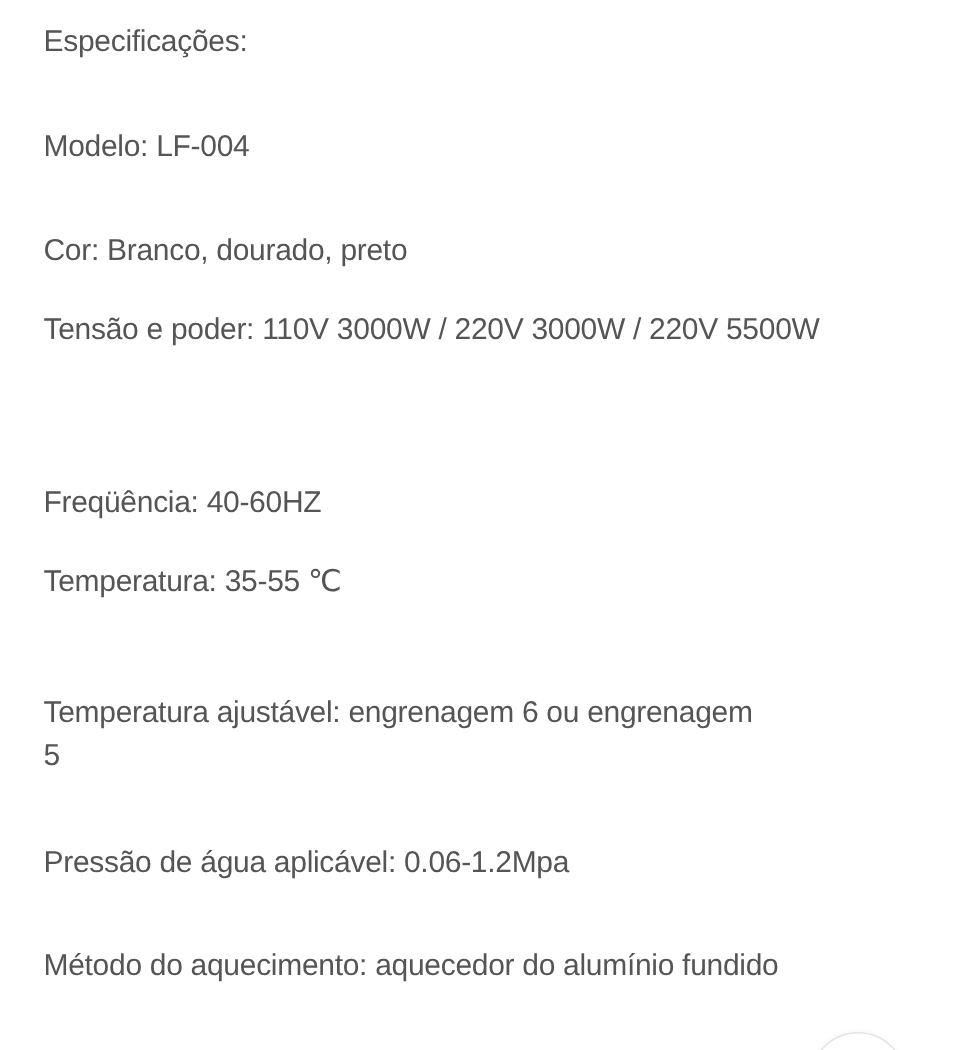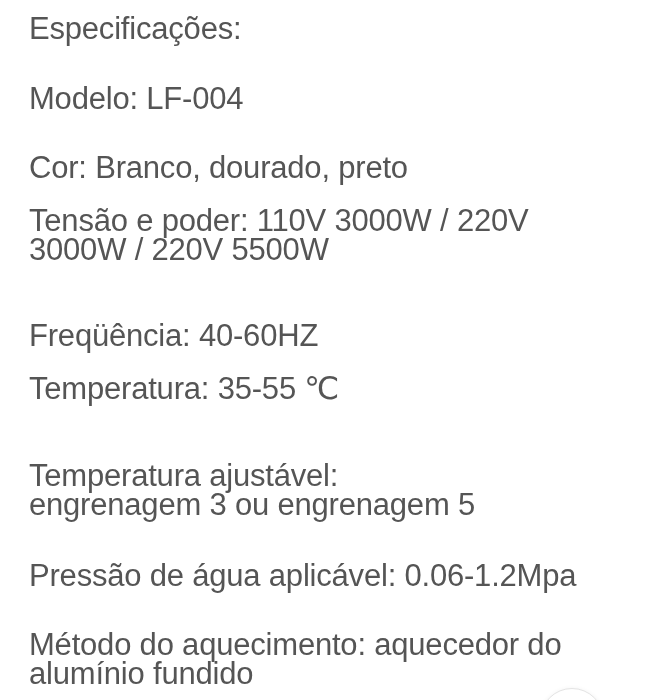--- a/index.html
+++ b/index.html
@@ -4,40 +4,40 @@
 <style>
   html, body { margin: 0; padding: 0; background: #ffffff; }
   body {
     width: 645px; height: 700px; overflow: hidden; position: relative;
     font-family: "Liberation Sans", "DejaVu Sans", sans-serif;
     color: #555555;
   }
   .spec-list { position: absolute; left: 29px; top: 0; width: 580px; }
   .spec-line {
     position: absolute; left: 0; width: 580px;
-    font-size: 31px; line-height: 29px; margin: 0;
+    font-size: 20px; line-height: 29px; margin: 0;
     letter-spacing: -0.2px;
   }
   .fab {
     position: absolute; left: 540px; top: 688px;
     width: 62px; height: 62px; border-radius: 50%;
     border: 1px solid #e4e4e4; background: #ffffff;
     box-shadow: 0 0 4px rgba(0,0,0,0.05);
   }
 </style>
 </head>
 <body>
 
 <div class="spec-list">
   <p class="spec-line" style="top:14px">Especificações:</p>
   <p class="spec-line" style="top:84px">Modelo: LF-004</p>
   <p class="spec-line" style="top:153px">Cor: Branco, dourado, preto</p>
   <p class="spec-line" style="top:206px; width:560px">Tensão e poder: 110V 3000W / 220V 3000W / 220V 5500W</p>
   <p class="spec-line" style="top:321px">Freqüência: 40-60HZ</p>
   <p class="spec-line" style="top:374px">Temperatura: 35-55 ℃</p>
-  <p class="spec-line" style="top:461px; width:480px">Temperatura ajustável: engrenagem 3 ou engrenagem 5</p>
+  <p class="spec-line" style="top:461px; width:480px">Temperatura ajustável: engrenagem 6 ou engrenagem 5</p>
   <p class="spec-line" style="top:561px">Pressão de água aplicável: 0.06-1.2Mpa</p>
   <p class="spec-line" style="top:630px; width:575px">Método do aquecimento: aquecedor do alumínio fundido</p>
 </div>
 
 <div class="fab">
   <span></span>
 </div>
 
 </body></html>

